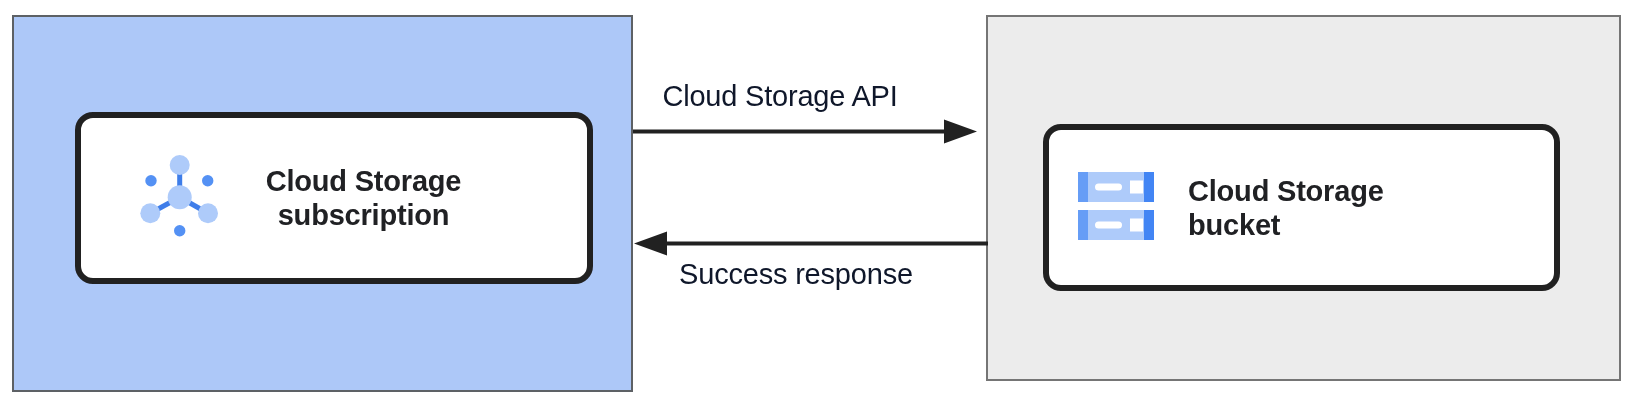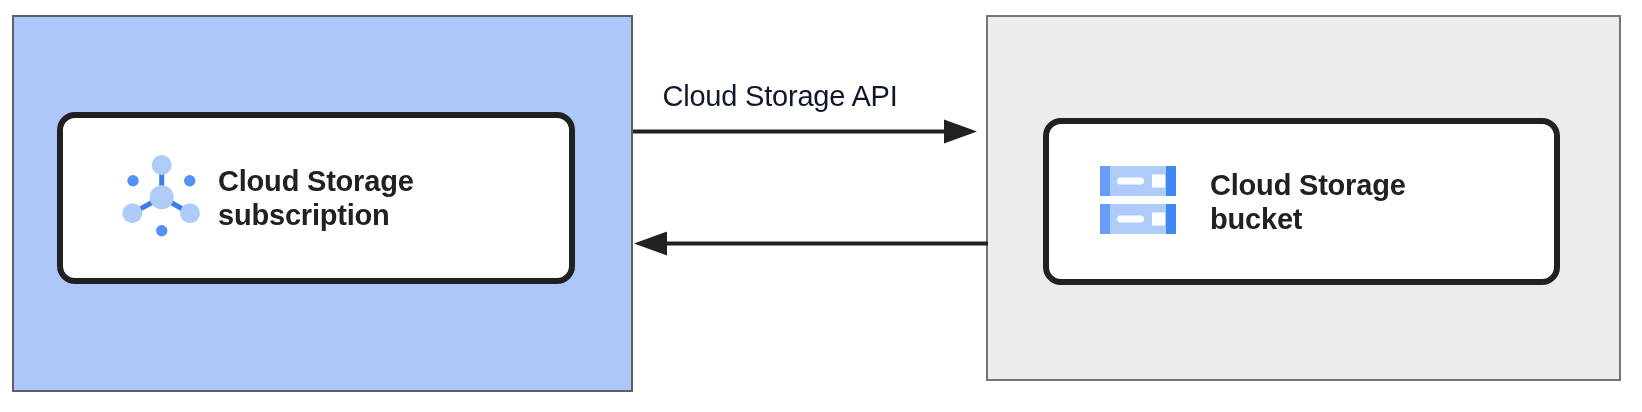--- a/index.html
+++ b/index.html
@@ -33,33 +33,34 @@
   .card {
     position: absolute;
     box-sizing: border-box;
     background: #ffffff;
     border: 6px solid #212121;
     border-radius: 18px;
     display: flex;
     align-items: center;
   }
   .card-left {
-    left: 43px;
+    left: 61px;
     top: 95px;
     width: 518px;
     height: 172px;
     padding-left: 59px;
     gap: 18px;
+    text-align: center;
   }
   .card-right {
     left: 55px;
-    top: 101px;
+    top: 107px;
     width: 517px;
     height: 167px;
-    padding-left: 51px;
+    padding-left: 29px;
     gap: 34px;
   }
   .card-label {
     font-size: 29px;
     font-weight: 700;
     line-height: 34px;
     color: #202124;
     width: 255px;
     letter-spacing: -0.2px;
   }
@@ -144,14 +145,15 @@
       <line x1="2" y1="131.5" x2="315" y2="131.5" stroke="#212121" stroke-width="4"></line>
       <polygon points="313,119.5 346,131.5 313,143.5" fill="#212121"></polygon>
     </g>
     <g>
       <line x1="357" y1="243.5" x2="34" y2="243.5" stroke="#212121" stroke-width="4"></line>
       <polygon points="36,231.5 3,243.5 36,255.5" fill="#212121"></polygon>
     </g>
   </svg>
 
   <div class="flow-label flow-label-api">Cloud Storage API</div>
+  <div class="flow-label flow-label-success">Success response</div>
 
 </div>
 
 </body></html>

